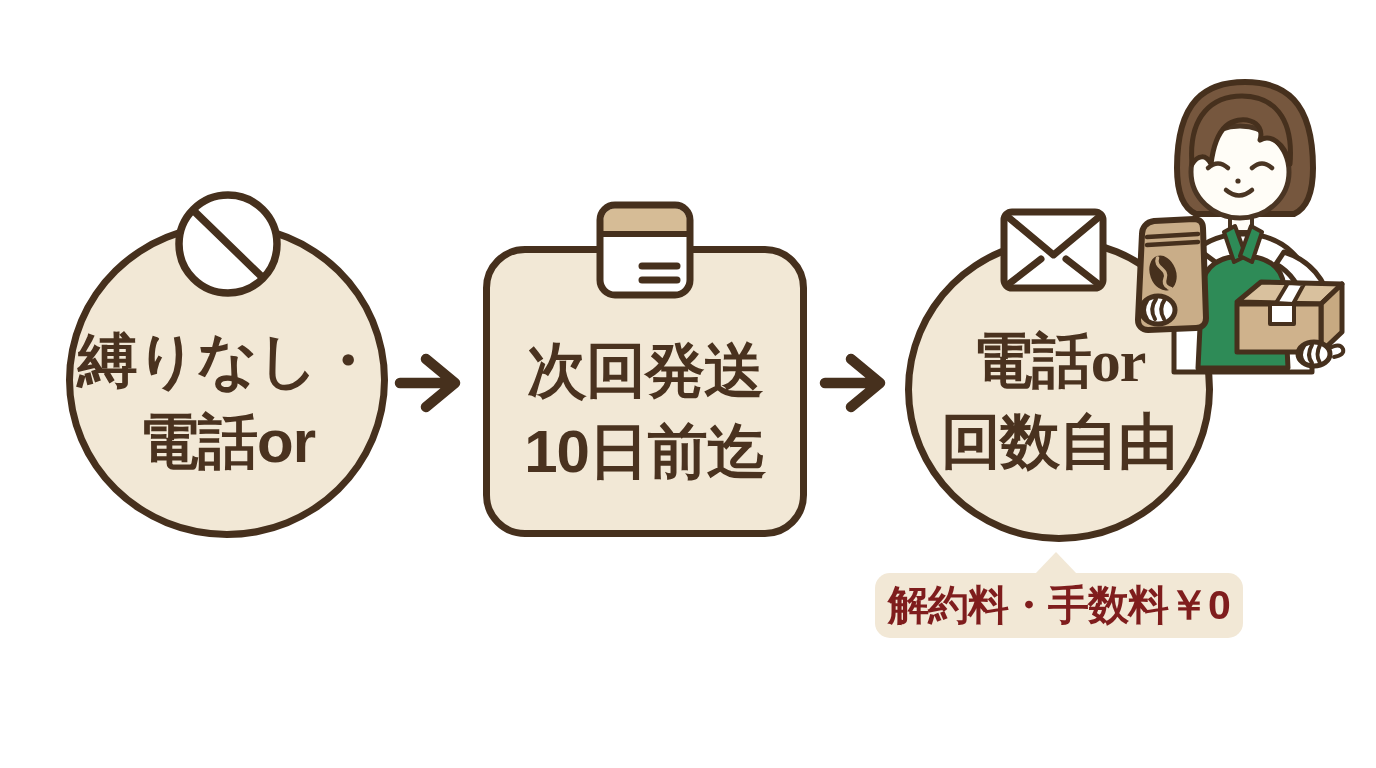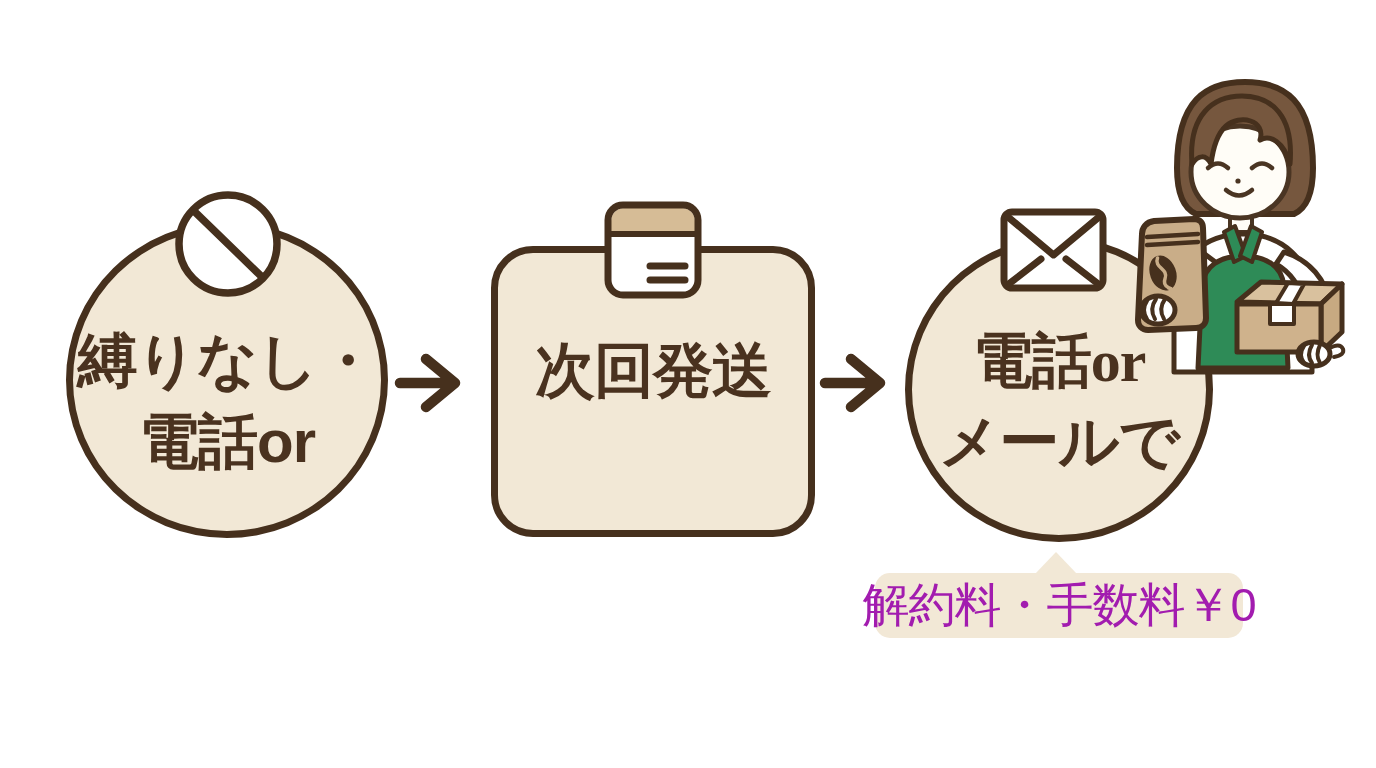--- a/index.html
+++ b/index.html
@@ -7,21 +7,21 @@
     width:1376px;height:768px;background:#ffffff;position:relative;overflow:hidden;
     font-family:"Liberation Sans","DejaVu Sans",sans-serif;
   }
   .stage{position:absolute;inset:0;}
   
   .shape{
     position:absolute;background:#f2e8d6;border:7px solid #46301d;box-sizing:border-box;
   }
   .shape.circle{border-radius:50%;}
   #step1{left:66px;top:222px;width:322px;height:316px;}
-  #step2{left:483px;top:246px;width:324px;height:291px;border-radius:42px;margin-left:8px;}
+  #step2{left:483px;top:246px;width:324px;height:291px;border-radius:42px;}
   #step3{left:905px;top:237px;width:308px;height:305px;font-family:Liberation Serif, serif;}
   .step-lines{
     position:absolute;left:0;right:0;text-align:center;color:#4a321f;
     font-weight:700;font-size:60px;line-height:81px;letter-spacing:-1px;white-space:nowrap;
   }
   #step1 .step-lines{top:91px;}
   #step2 .step-lines{top:77px;}
   #step3 .step-lines{top:77px;}
   .badge{position:absolute;}
   #step1 .badge{left:99px;top:-41px;}
@@ -34,21 +34,21 @@
   .callout{
     position:absolute;left:875px;top:573px;width:368px;height:65px;background:#f2e8d6;
     border-radius:15px;display:flex;align-items:center;justify-content:center;
   }
   .callout-pointer{
     position:absolute;left:160px;top:-21px;width:0;height:0;
     border-left:21px solid transparent;border-right:21px solid transparent;
     border-bottom:22px solid #f2e8d6;
   }
   .callout-text{
-    color:#a21caf;font-weight:400;font-size:47px;letter-spacing:-1px;white-space:nowrap;
+    color:#7f1d1d;font-weight:700;font-size:41px;letter-spacing:-1px;white-space:nowrap;
   }
   
   .illustration{position:absolute;left:1118px;top:56px;width:258px;height:320px;}
 </style>
 </head>
 <body>
 
 <div class="stage">
 
   <div class="shape circle" id="step1">
@@ -70,36 +70,37 @@
     <svg class="badge" width="100" height="100" viewBox="0 0 100 100">
       <rect x="5" y="5" width="90" height="90" rx="15" fill="#ffffff"></rect>
       <path d="M8,34 v-13 a13,13 0 0 1 13,-13 h58 a13,13 0 0 1 13,13 v13 z" fill="#d6bc96"></path>
       <rect x="5" y="5" width="90" height="90" rx="15" fill="none" stroke="#46301d" stroke-width="7"></rect>
       <line x1="7" y1="34" x2="93" y2="34" stroke="#46301d" stroke-width="6"></line>
       <line x1="47" y1="66" x2="82" y2="66" stroke="#46301d" stroke-width="7" stroke-linecap="round"></line>
       <line x1="47" y1="80" x2="82" y2="80" stroke="#46301d" stroke-width="7" stroke-linecap="round"></line>
     </svg>
     <div class="step-lines">
       <div>次回発送</div>
+      <div>10日前迄</div>
     </div>
   </div>
 
   <svg class="arrow" id="arrow2" viewBox="0 0 80 62">
     <path d="M9,31 H57 M35,7 L64,31 L35,55" fill="none" stroke="#46301d" stroke-width="10.5" stroke-linecap="round" stroke-linejoin="round"></path>
   </svg>
 
   <div class="shape circle" id="step3">
     <svg class="badge" width="107" height="84" viewBox="0 0 107 84">
       <rect x="4" y="4" width="99" height="76" rx="8" fill="#ffffff" stroke="#46301d" stroke-width="7"></rect>
       <path d="M8,9 L53.5,47 L99,9" fill="none" stroke="#46301d" stroke-width="7" stroke-linecap="round" stroke-linejoin="round"></path>
       <path d="M10,75 L41,51 M97,75 L66,51" fill="none" stroke="#46301d" stroke-width="7" stroke-linecap="round"></path>
     </svg>
     <div class="step-lines">
       <div>電話or</div>
-      <div>メールで</div>
+      <div>回数自由</div>
     </div>
   </div>
 
   <div class="callout">
     <div class="callout-pointer"></div>
     <span class="callout-text">解約料・手数料￥0</span>
   </div>
 
   <svg class="illustration" viewBox="0 0 258 320">
     <g stroke-linecap="round" stroke-linejoin="round">

